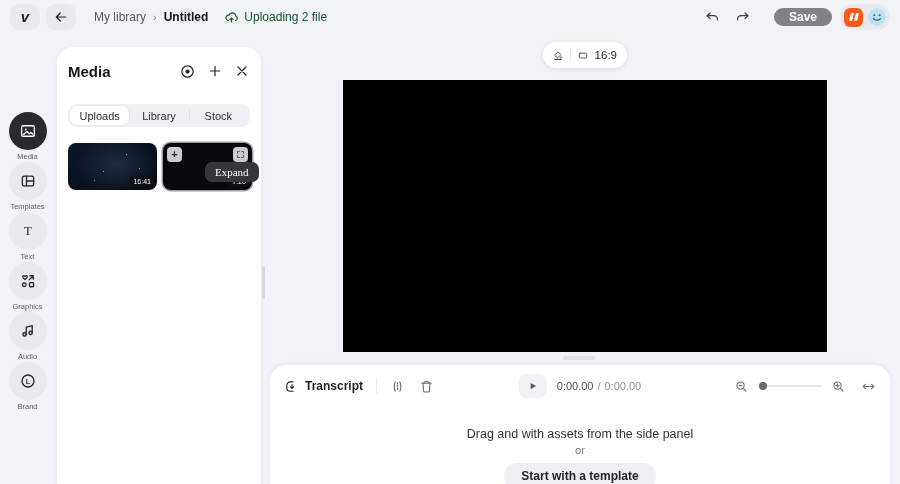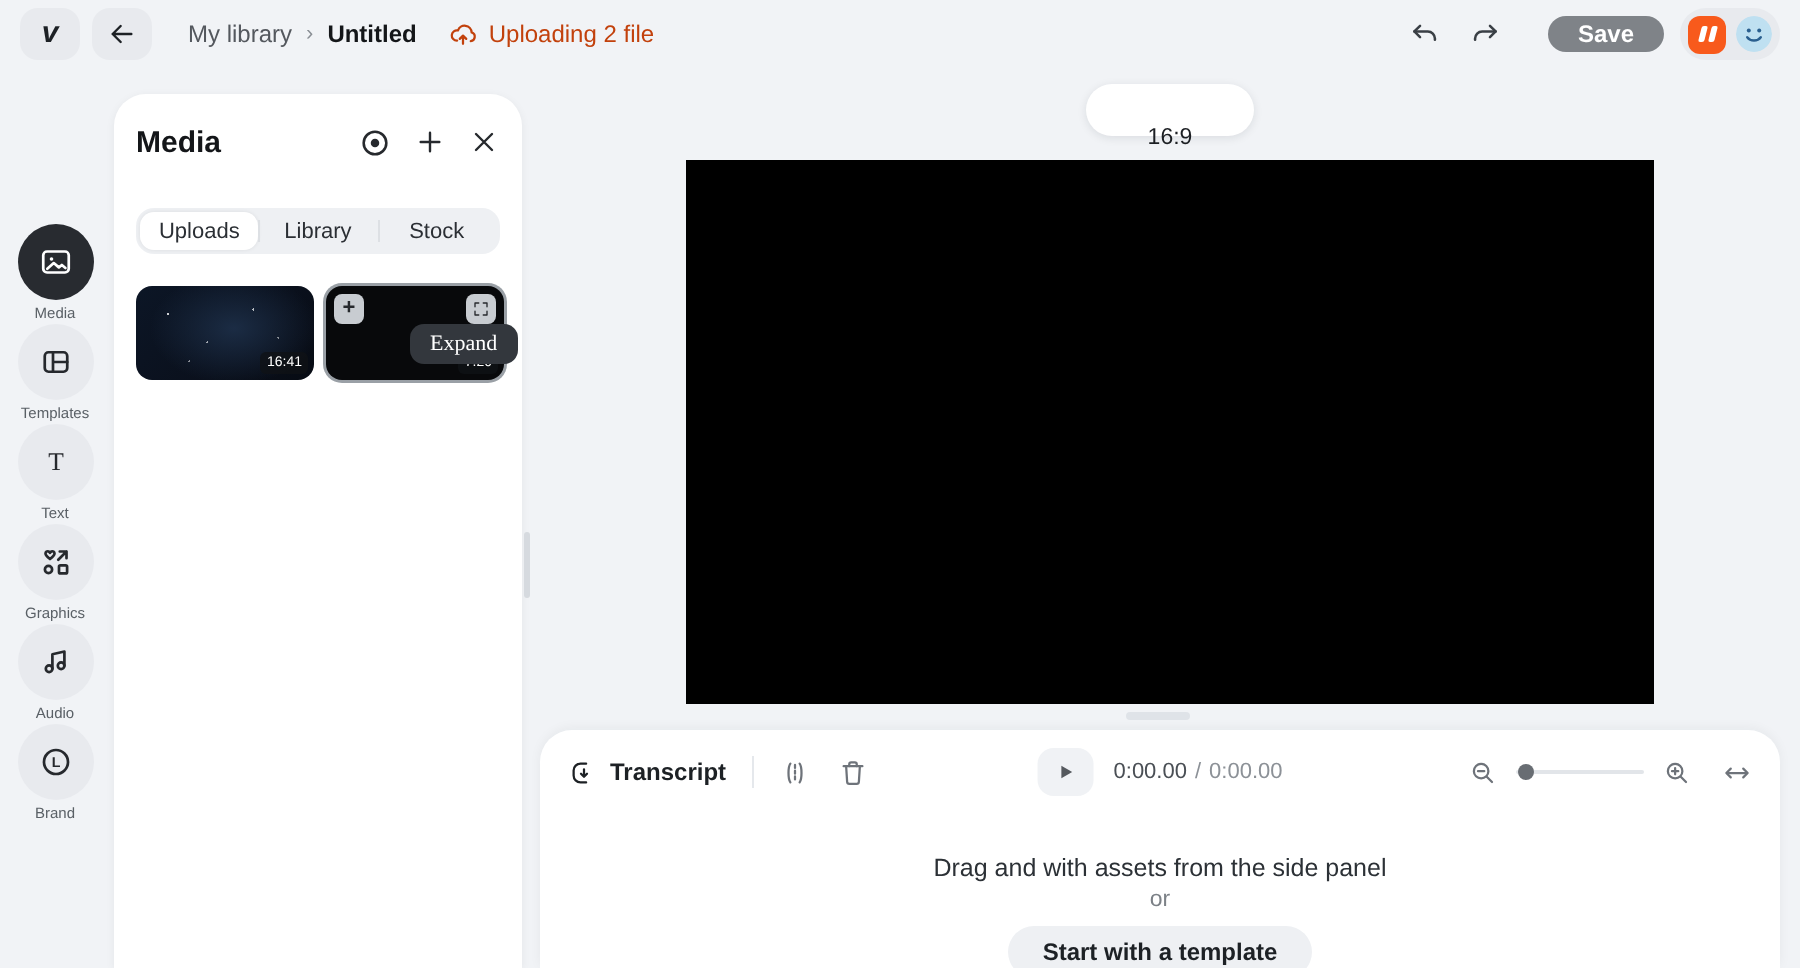--- a/index.html
+++ b/index.html
@@ -10,21 +10,21 @@
   .ic { stroke:currentColor; fill:none; stroke-width:1.8; stroke-linecap:round; stroke-linejoin:round; }
 
   
   .topbar { position:absolute; left:0; top:0; right:0; height:34px; display:flex; align-items:center; padding:0 10px; }
   .sq-btn { width:30px; height:26px; border-radius:9px; background:#e8eaee; display:flex; align-items:center; justify-content:center; color:#1d2125; flex:0 0 auto; }
   .logo-v { font-weight:800; font-size:15px; font-style:italic; line-height:1; transform:translateY(-1px); }
   .crumbs { display:flex; align-items:center; gap:7px; margin-left:18px; font-size:12px; }
   .crumb-lib { color:#54585e; }
   .crumb-sep { color:#8a8f95; font-size:11px; }
   .crumb-cur { color:#141619; font-weight:700; }
-  .upload { display:flex; align-items:center; gap:5px; margin-left:16px; color:#c2410c; font-size:12px; }
+  .upload { display:flex; align-items:center; gap:5px; margin-left:16px; color:#14532d; font-size:12px; }
   .tb-right { margin-left:auto; display:flex; align-items:center; }
   .hist-btn { width:22px; height:22px; display:flex; align-items:center; justify-content:center; color:#3a3f45; }
   .hist-btn + .hist-btn { margin-left:8px; }
   .save-btn { margin-left:20px; height:18px; padding:0 15px; border-radius:14px; background:#7f8388; color:#fff; font-size:12px; font-weight:700; display:flex; align-items:center; border:none; }
   .acct { margin-left:8px; height:26px; border-radius:14px; background:#e8eaee; display:flex; align-items:center; gap:5px; padding:0 4px; }
   .ws-icon { width:19px; height:19px; border-radius:6px; display:flex; align-items:center; justify-content:center; gap:2px; }
   .ws-icon i { display:block; width:2.5px; height:8px; background:#fff; border-radius:1px; transform:skewX(-14deg); }
   .avatar { width:18px; height:18px; border-radius:50%; overflow:hidden; }
 
   
@@ -60,21 +60,21 @@
   .thumb2 { background:#08090b; box-shadow:0 0 0 1.5px #9aa0a6; }
   .dur { position:absolute; right:3px; bottom:3px; background:rgba(16,18,22,.78); color:#fff; font-size:7px; line-height:1; padding:2px 3px; border-radius:3px; }
   .corner-btn { position:absolute; top:4px; width:15px; height:15px; border-radius:4px; background:#c8ccd1; color:#26292d; display:flex; align-items:center; justify-content:center; }
   .corner-btn.tl { left:4px; font-size:11px; font-weight:700; line-height:1; }
   .corner-btn.tr { right:4px; }
   .tooltip { position:absolute; left:148px; top:115px; background:#33373d; color:#fff; font-size:11px; padding:4px 10px; border-radius:7px; white-space:nowrap; z-index:5;font-family:Liberation Serif, serif; }
   .panel-scrollbar { position:absolute; left:262px; top:266px; width:3px; height:33px; border-radius:2px; background:#d6dadf; }
 
   
   .canvas { position:absolute; left:343px; top:80px; width:484px; height:272px; background:#000; }
-  .aspect-pill { position:absolute; left:543px; top:42px; height:26px; width:84px; background:#fff; border-radius:13px; box-shadow:0 1px 5px rgba(20,30,40,.10); display:flex; align-items:center; padding:0 10px; gap:7px;flex-direction:column; }
+  .aspect-pill { position:absolute; left:543px; top:42px; height:26px; width:84px; background:#fff; border-radius:13px; box-shadow:0 1px 5px rgba(20,30,40,.10); display:flex; align-items:center; padding:0 10px; gap:7px; }
   .aspect-pill .divider { width:1px; height:14px; background:#e6e8eb; }
   .aspect-label { font-size:11.5px; color:#1c1f23; }
   .timeline-scroll { position:absolute; left:563px; top:356px; width:32px; height:4px; border-radius:2px; background:#dfe3e8; }
 
   
   .bpanel { position:absolute; left:270px; right:10px; top:365px; bottom:0; background:#fff; border-radius:16px 16px 0 0; box-shadow:0 -1px 6px rgba(20,30,40,.05); }
   .toolbar { position:absolute; left:14px; right:14px; top:8px; height:26px; display:flex; align-items:center; }
   .transcript-btn { display:flex; align-items:center; gap:6px; font-size:12px; font-weight:700; color:#1d2125; }
   .vdiv { width:1px; height:16px; background:#e5e8ec; margin:0 13px; }
   .tool-ic { color:#6e737a; display:flex; align-items:center; justify-content:center; }

